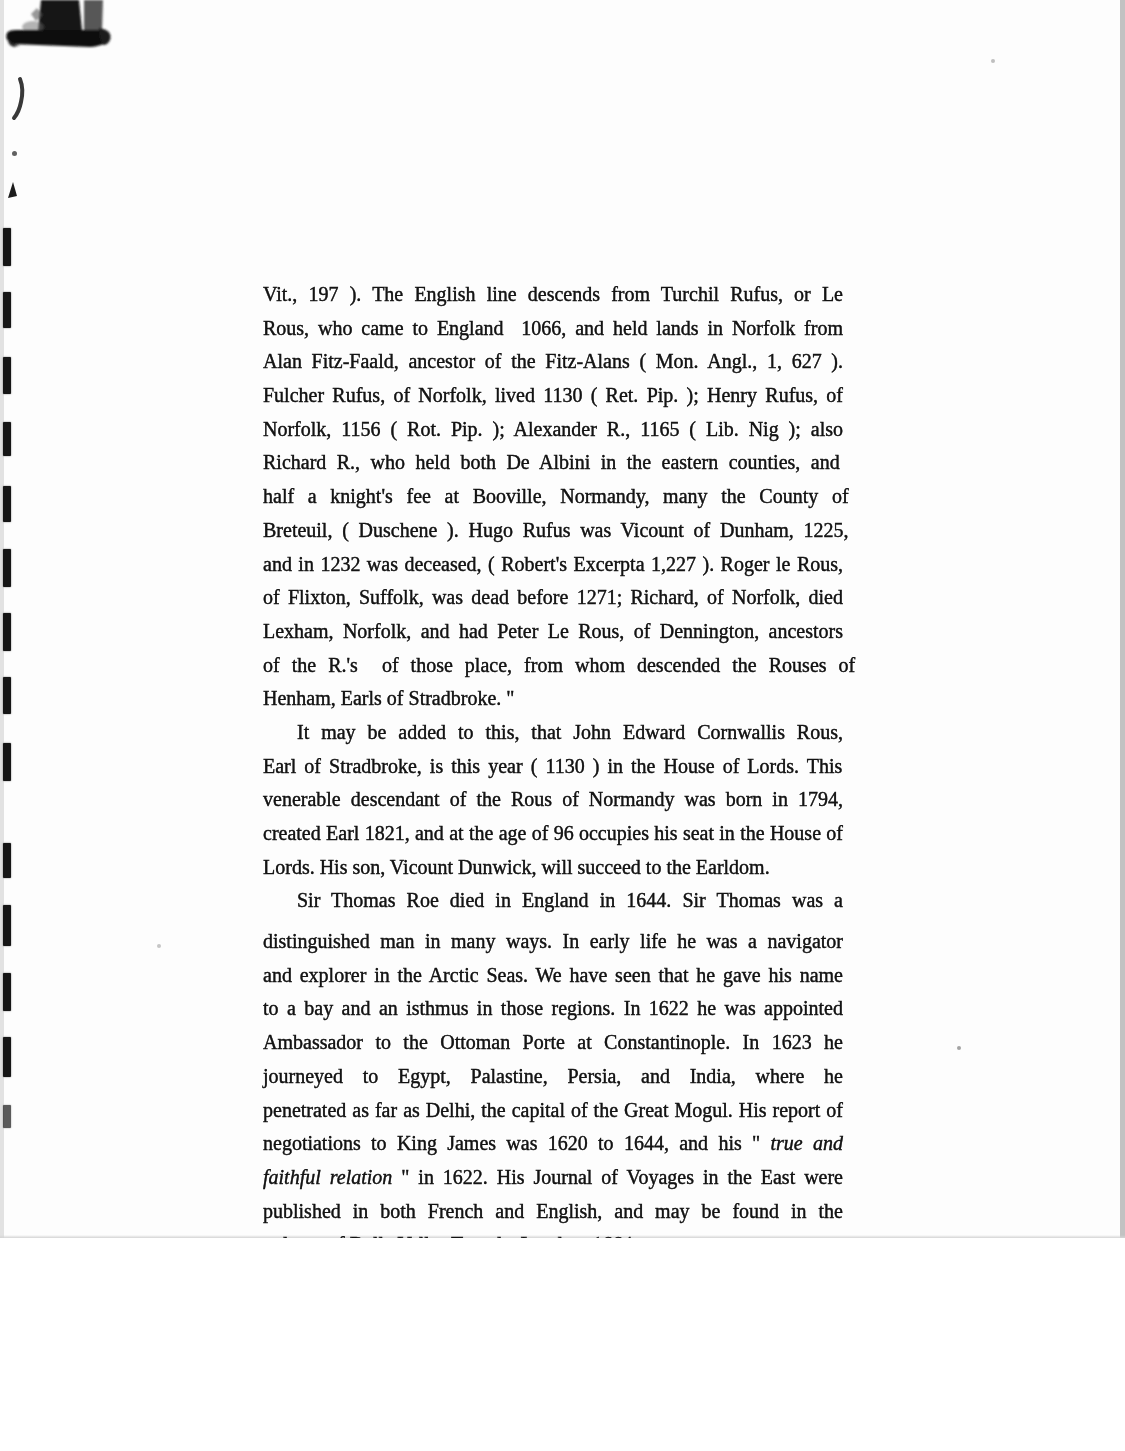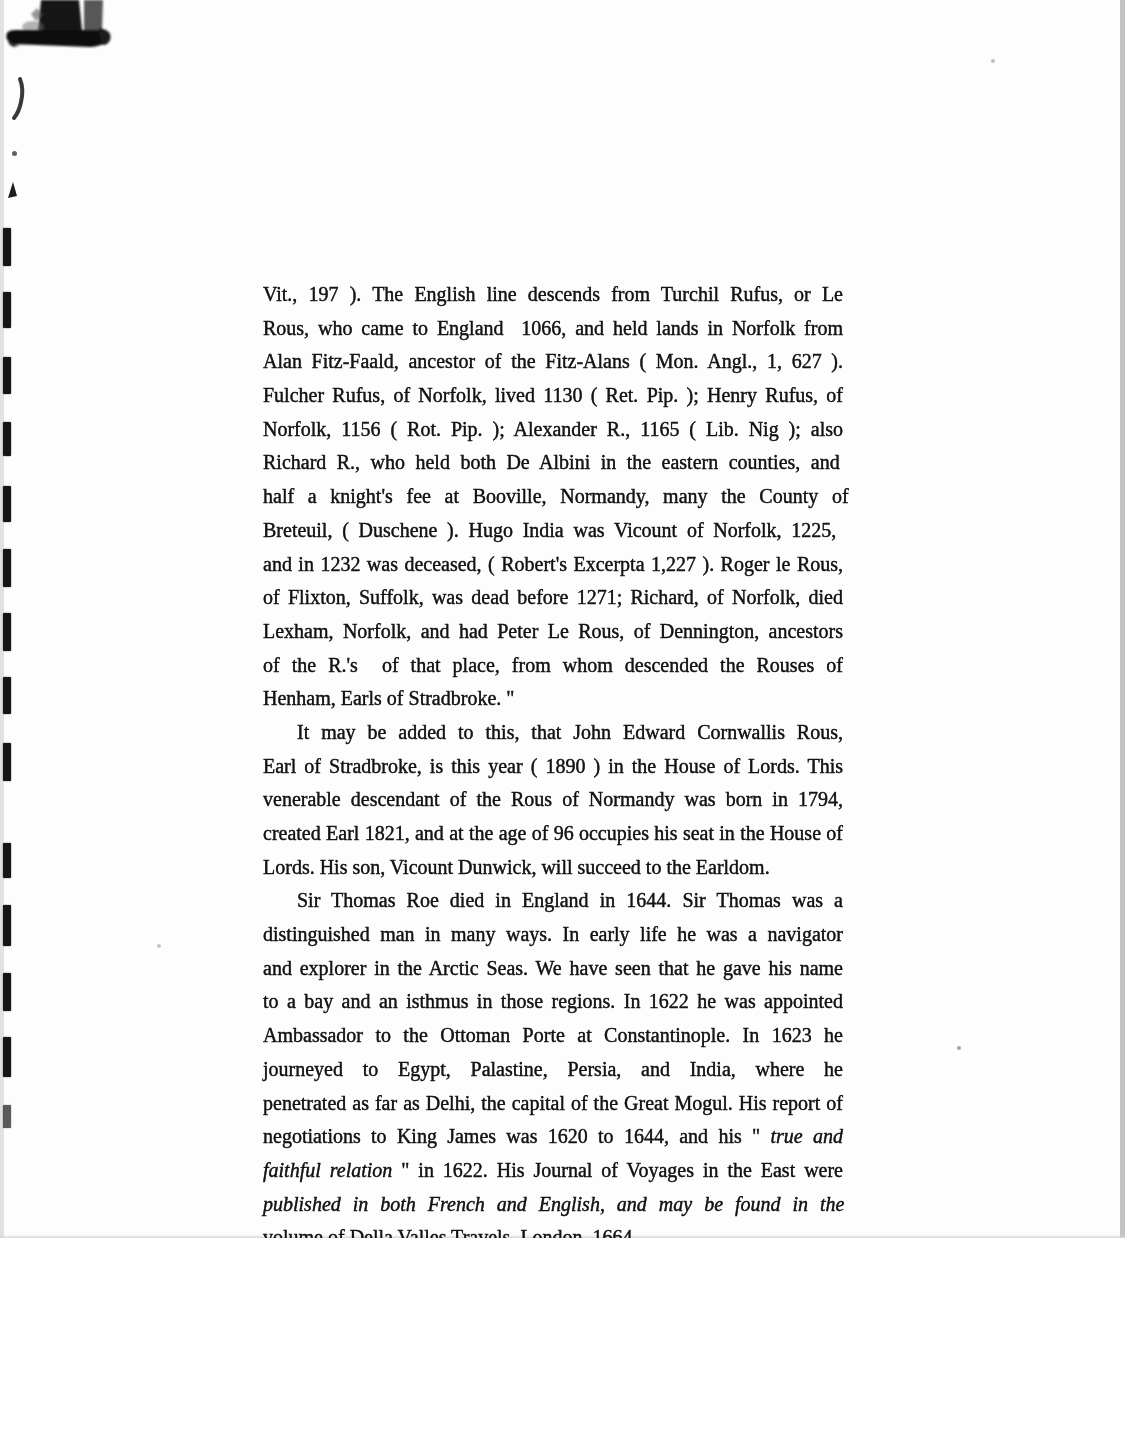--- a/index.html
+++ b/index.html
@@ -101,41 +101,41 @@
   </svg>
 
   <div class="text-block">
       <div class="line" style="word-spacing: 6.15767px;"><span>Vit., 197 ). The English line descends from Turchil Rufus, or Le</span></div>
       <div class="line" style="word-spacing: 3.89583px; text-align: right;"><span>Rous, who came to England  1066, and held lands in Norfolk from</span></div>
       <div class="line" style="word-spacing: 4.70455px;"><span>Alan Fitz-Faald, ancestor of the Fitz-Alans ( Mon. Angl., 1, 627 ).</span></div>
       <div class="line" style="word-spacing: 3.26172px;"><span>Fulcher Rufus, of Norfolk, lived 1130 ( Ret. Pip. ); Henry Rufus, of</span></div>
       <div class="line" style="word-spacing: 4.94712px;"><span>Norfolk, 1156 ( Rot. Pip. ); Alexander R., 1165 ( Lib. Nig ); also</span></div>
       <div class="line" style="word-spacing: 5.46449px;"><span>Richard R., who held both De Albini in the eastern counties, and</span></div>
       <div class="line" style="word-spacing: 8.66875px;"><span>half a knight's fee at Booville, Normandy, many the County of</span></div>
-      <div class="line" style="word-spacing: 4.72031px;"><span>Breteuil, ( Duschene ). Hugo India was Vicount of Norfolk, 1225,</span></div>
+      <div class="line" style="word-spacing: 4.72031px;"><span>Breteuil, ( Duschene ). Hugo Rufus was Vicount of Dunham, 1225,</span></div>
       <div class="line" style="word-spacing: 1.47135px;"><span>and in 1232 was deceased, ( Robert's Excerpta 1,227 ). Roger le Rous,</span></div>
       <div class="line" style="word-spacing: 3.26875px;"><span>of Flixton, Suffolk, was dead before 1271; Richard, of Norfolk, died</span></div>
       <div class="line" style="word-spacing: 4.39757px;"><span>Lexham, Norfolk, and had Peter Le Rous, of Dennington, ancestors</span></div>
-      <div class="line" style="word-spacing: 7.02474px;"><span>of the R.'s  of that place, from whom descended the Rouses of</span></div>
+      <div class="line" style="word-spacing: 7.02474px;"><span>of the R.'s  of those place, from whom descended the Rouses of</span></div>
       <div class="line last"><span>Henham, Earls of Stradbroke. "</span></div>
       <div class="line indent" style="word-spacing: 6.93906px;"><span>It may be added to this, that John Edward Cornwallis Rous,</span></div>
-      <div class="line" style="word-spacing: 3.04911px;"><span>Earl of Stradbroke, is this year ( 1890 ) in the House of Lords. This</span></div>
+      <div class="line" style="word-spacing: 3.04911px;"><span>Earl of Stradbroke, is this year ( 1130 ) in the House of Lords. This</span></div>
       <div class="line" style="word-spacing: 5.06875px;"><span>venerable descendant of the Rous of Normandy was born in 1794,</span></div>
       <div class="line" style="word-spacing: 0.309375px;"><span>created Earl 1821, and at the age of 96 occupies his seat in the House of</span></div>
       <div class="line last"><span>Lords. His son, Vicount Dunwick, will succeed to the Earldom.</span></div>
       <div class="line indent" style="word-spacing: 6.07102px;"><span>Sir Thomas Roe died in England in 1644. Sir Thomas was a</span></div>
-      <div class="line" style="word-spacing: 5.46591px;"><span>distinguished man in many ways. In early life he was a navigator</span></div>
+      <div class="line" style="word-spacing: 5.46591px; margin-top: 7px;"><span>distinguished man in many ways. In early life he was a navigator</span></div>
       <div class="line" style="word-spacing: 2.81611px;"><span>and explorer in the Arctic Seas. We have seen that he gave his name</span></div>
       <div class="line" style="word-spacing: 3.42548px; text-align: right;"><span>to a bay and an isthmus in those regions. In 1622 he was appointed</span></div>
       <div class="line" style="word-spacing: 7.41493px;"><span>Ambassador to the Ottoman Porte at Constantinople. In 1623 he</span></div>
       <div class="line" style="word-spacing: 14.7383px;"><span>journeyed to Egypt, Palastine, Persia, and India, where he</span></div>
       <div class="line" style="word-spacing: 0.998798px;"><span>penetrated as far as Delhi, the capital of the Great Mogul. His report of</span></div>
       <div class="line" style="word-spacing: 5.29427px;"><span>negotiations to King James was 1620 to 1644, and his " </span><span class="it">true and</span></div>
       <div class="line" style="word-spacing: 3.9375px;"><span class="it">faithful relation</span><span> " in 1622. His Journal of Voyages in the East were</span></div>
-      <div class="line" style="word-spacing: 6.97585px; font-style: italic;"><span>published in both French and English, and may be found in the</span></div>
+      <div class="line" style="word-spacing: 6.97585px;"><span>published in both French and English, and may be found in the</span></div>
       <div class="line last"><span>volume of Della Valles Travels, London, 1664.</span></div>
     </div>
 
   <div class="page-number">6</div>
 
 <div class="speck" style="left: 991px; top: 59px; width: 4px; height: 4px; opacity: 0.35;"></div>
     <div class="speck" style="left: 957px; top: 1046px; width: 4px; height: 4px; opacity: 0.5;"></div>
     <div class="speck" style="left: 157px; top: 944px; width: 4px; height: 4px; opacity: 0.3;"></div>
     <div class="speck" style="left: 721px; top: 1319px; width: 4px; height: 4px; opacity: 0.8;"></div>
     <div class="speck" style="left: 317px; top: 1391px; width: 3px; height: 3px; opacity: 0.3;"></div>

